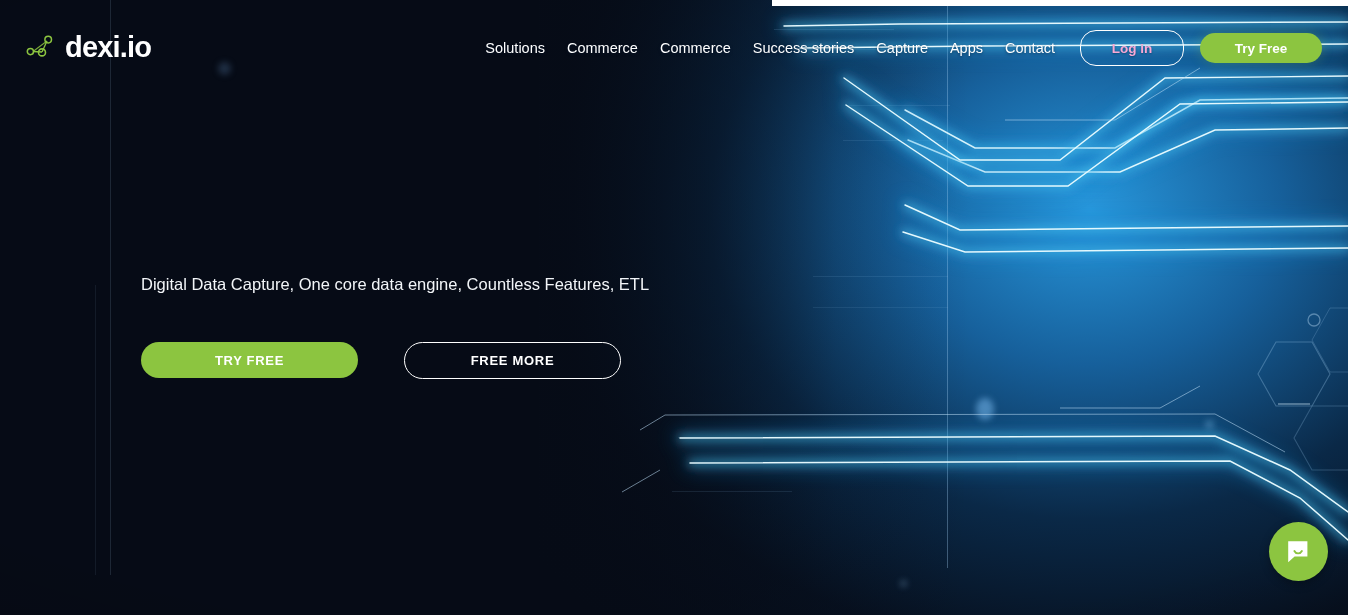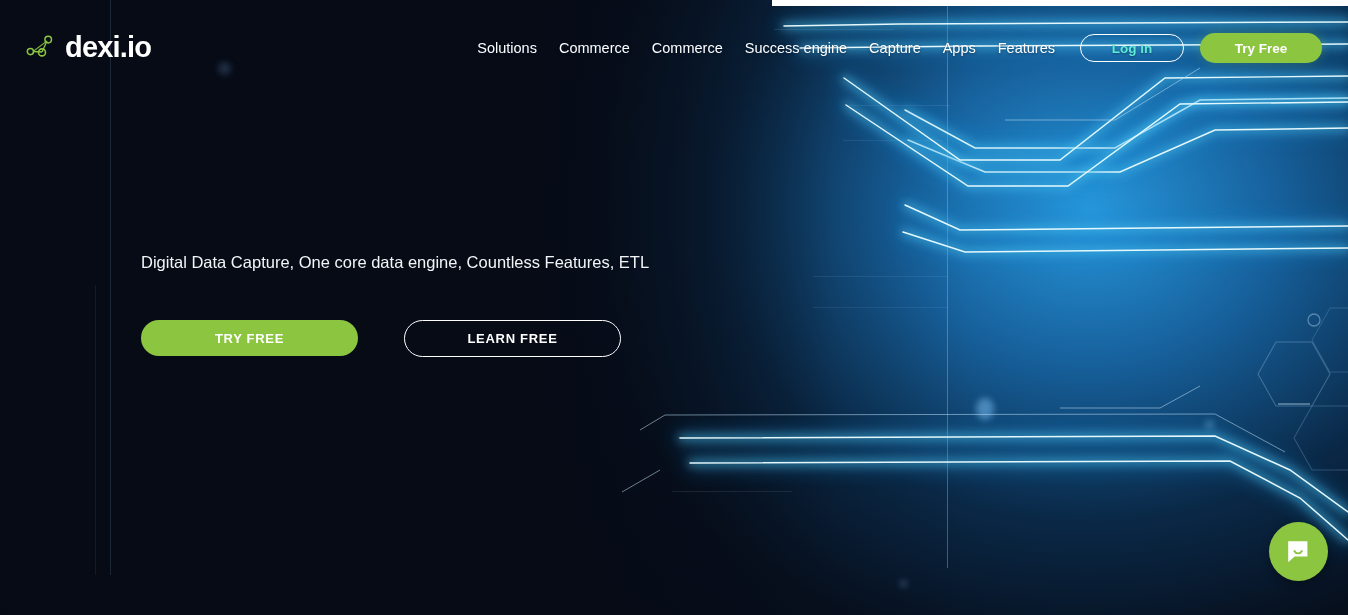--- a/index.html
+++ b/index.html
@@ -71,23 +71,23 @@
   }
 
   .nav { margin-left:auto; display:flex; align-items:center; gap:0; }
   .nav-item {
     color:#ffffff; font-size:14.5px; font-weight:400;
     padding:0 11px; line-height:1; white-space:nowrap;
     cursor:pointer; text-shadow:0 1px 3px rgba(0,20,45,0.55);
   }
   .btn-login {
     margin-left:14px;
-    width:104px; height:28px;
+    width:104px; height:36px;
     border:1.6px solid #ffffff; border-radius:16px;
-    color:#5eead4; font-size:13.5px; font-weight:600;
+    color:#f9a8d4; font-size:13.5px; font-weight:600;
     display:flex; align-items:center; justify-content:center;
     cursor:pointer; background:transparent;
     text-shadow:0 1px 2px rgba(0,20,45,0.4);
   }
   .btn-tryfree-nav {
     margin-left:16px;
     width:122px; height:30px;
     border-radius:16px;
     background:#8cc540;
     color:#ffffff; font-size:13.5px; font-weight:700;
@@ -97,20 +97,21 @@
   }
 
   
   .hero { position:absolute; left:141px; top:248px; z-index:15; }
   .hero-title {
     color:#ffffff;
     font-size:43px; font-weight:700; letter-spacing:-0.4px;
     line-height:1.15; white-space:nowrap;
   }
   .hero-sub {
+    margin-top:22px;
     color:#f2f5f8; font-size:16.5px; font-weight:400; line-height:1.75;
   }
   .hero-sub div { white-space:nowrap; }
 
   .hero-actions { margin-top:43px; display:flex; align-items:center; gap:46px; }
   .btn-tryfree-hero {
     width:217px; height:36px; border-radius:20px;
     background:#8cc540; border:none;
     color:#ffffff; font-size:13px; font-weight:700; letter-spacing:0.7px;
     display:flex; align-items:center; justify-content:center;
@@ -259,39 +260,39 @@
         <circle cx="16" cy="18.4" r="3.5" stroke="#8cc540" stroke-width="1.6" fill="none"></circle>
         <circle cx="22.2" cy="5.6" r="3.3" stroke="#8cc540" stroke-width="1.5" fill="none"></circle>
       </svg>
       <span class="logo-text">dexi.io</span>
     </div>
 
     <nav class="nav">
       <span class="nav-item">Solutions</span>
       <span class="nav-item">Commerce</span>
       <span class="nav-item">Commerce</span>
-      <span class="nav-item">Success engine</span>
+      <span class="nav-item">Success stories</span>
       <span class="nav-item">Capture</span>
       <span class="nav-item">Apps</span>
-      <span class="nav-item">Features</span>
+      <span class="nav-item">Contact</span>
 
       <div class="btn-login">Log in</div>
       <div class="btn-tryfree-nav">Try Free</div>
     </nav>
   </div>
 
   <div class="hero">
 
     <div class="hero-sub">
       <div>Digital Data Capture, One core data engine, Countless Features, ETL</div>
     </div>
 
     <div class="hero-actions">
       <button class="btn-tryfree-hero">TRY FREE</button>
-      <button class="btn-learnmore">LEARN FREE</button>
+      <button class="btn-learnmore">FREE MORE</button>
     </div>
   </div>
 
   <div class="chat-widget">
     <svg width="27" height="27" viewBox="0 0 27 27" fill="none">
       <path d="M3.2 3.2 H22.4 V18.6 H9.6 L3.2 24.2 Z" fill="#ffffff"></path>
       <path d="M9.4 13.0 C11.0 16.2 15.2 16.2 16.9 13.0" stroke="#8cc540" stroke-width="1.9" stroke-linecap="round" fill="none"></path>
     </svg>
   </div>
 

